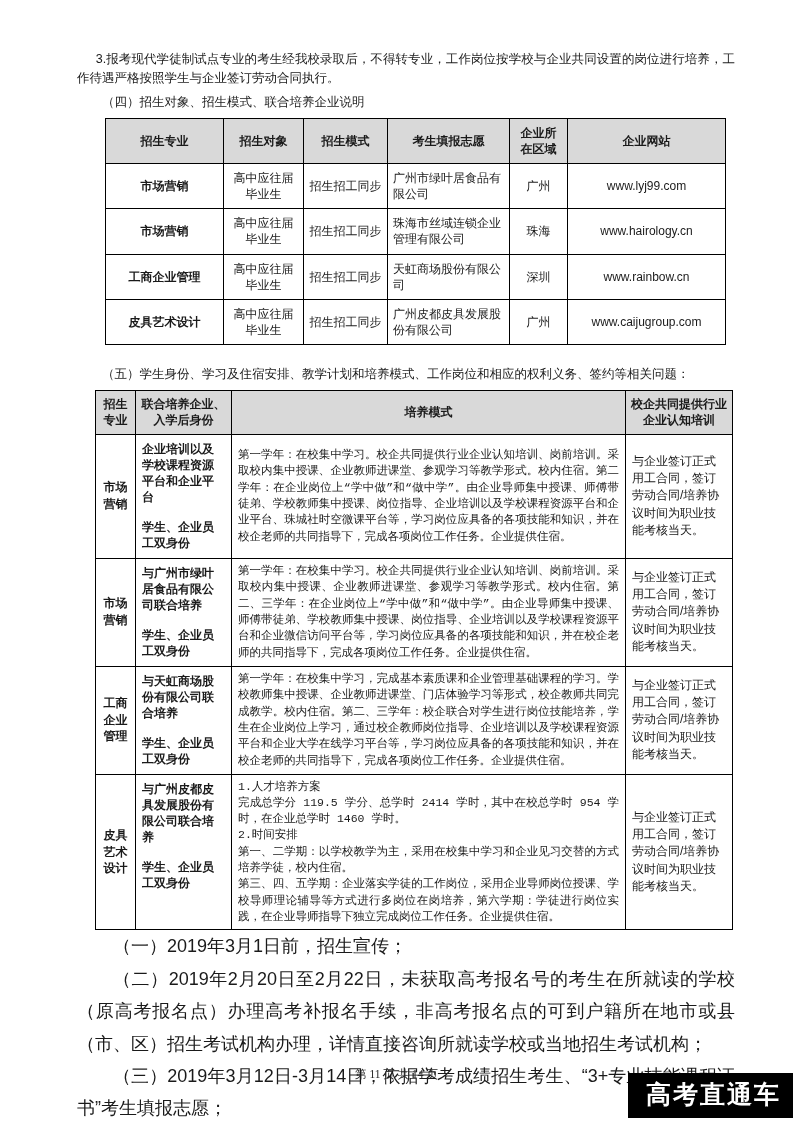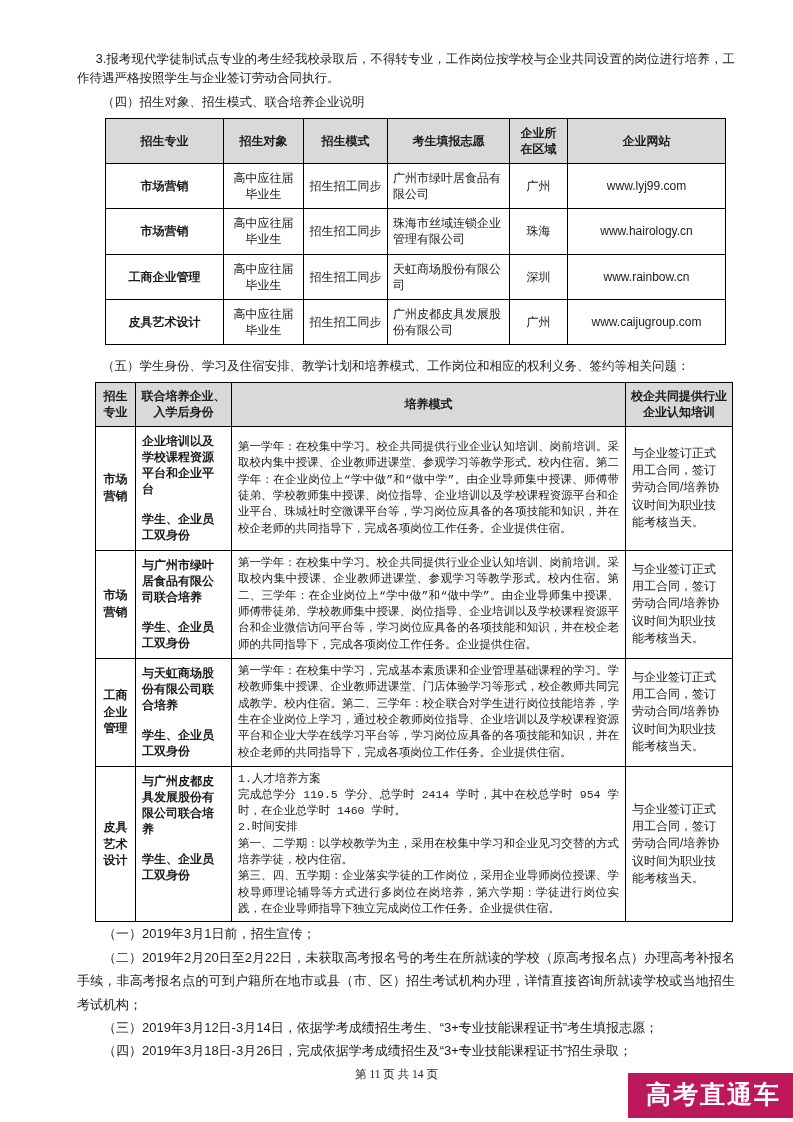--- a/index.html
+++ b/index.html
@@ -56,31 +56,31 @@
     text-align:justify; white-space:pre-line;font-family:Liberation Mono, monospace;
   }
   .t2 td.contract { padding:5px 6px; line-height:1.45; text-align:left; }
   .t2 .d1{width:40px}.t2 .d2{width:96px}.t2 .d3{width:394px}.t2 .d4{width:107px}
 
   
   .sec7-title {
     font-size:15px; font-weight:bold; margin:22px 0 8px 12px;
   }
   .sec7-item {
-    font-size:13px; line-height:1.8; text-align:justify; text-indent:2em;
+    font-size:18px; line-height:1.8; text-align:justify; text-indent:2em;
   }
 
   .footer {
     position:absolute; left:0; right:0; bottom:40px;
     text-align:center; font-size:11.5px;
     font-family:"Liberation Serif","DejaVu Serif",serif; color:#222;
   }
   .watermark {
     position:absolute; right:0; bottom:4px;
-    background:#be185d; color:#ffffff;
+    background:#000000; color:#ffffff;
     font-size:25px; font-weight:bold; letter-spacing:2px;
     padding:5px 12px 7px 18px;
   }
 </style>
 </head>
 <body>
 
 <div class="page">
 
   <p class="body-text">3.报考现代学徒制试点专业的考生经我校录取后，不得转专业，工作岗位按学校与企业共同设置的岗位进行培养，工作待遇严格按照学生与企业签订劳动合同执行。</p>
@@ -135,21 +135,21 @@
         <td class="bold">皮具艺术设计</td>
         <td>高中应往届毕业生</td>
         <td>招生招工同步</td>
         <td class="left">广州皮都皮具发展股份有限公司</td>
         <td>广州</td>
         <td>www.caijugroup.com</td>
       </tr>
     </tbody>
   </table>
 
-  <div class="section-line" style="margin-top:12px">（五）学生身份、学习及住宿安排、教学计划和培养模式、工作岗位和相应的权利义务、签约等相关问题：</div>
+  <div class="section-line" style="margin-top:20px">（五）学生身份、学习及住宿安排、教学计划和培养模式、工作岗位和相应的权利义务、签约等相关问题：</div>
 
   <table class="t2">
     <colgroup>
       <col class="d1">
         <col class="d2">
         <col class="d3">
         <col class="d4">
     </colgroup>
     <thead>
       <tr>

